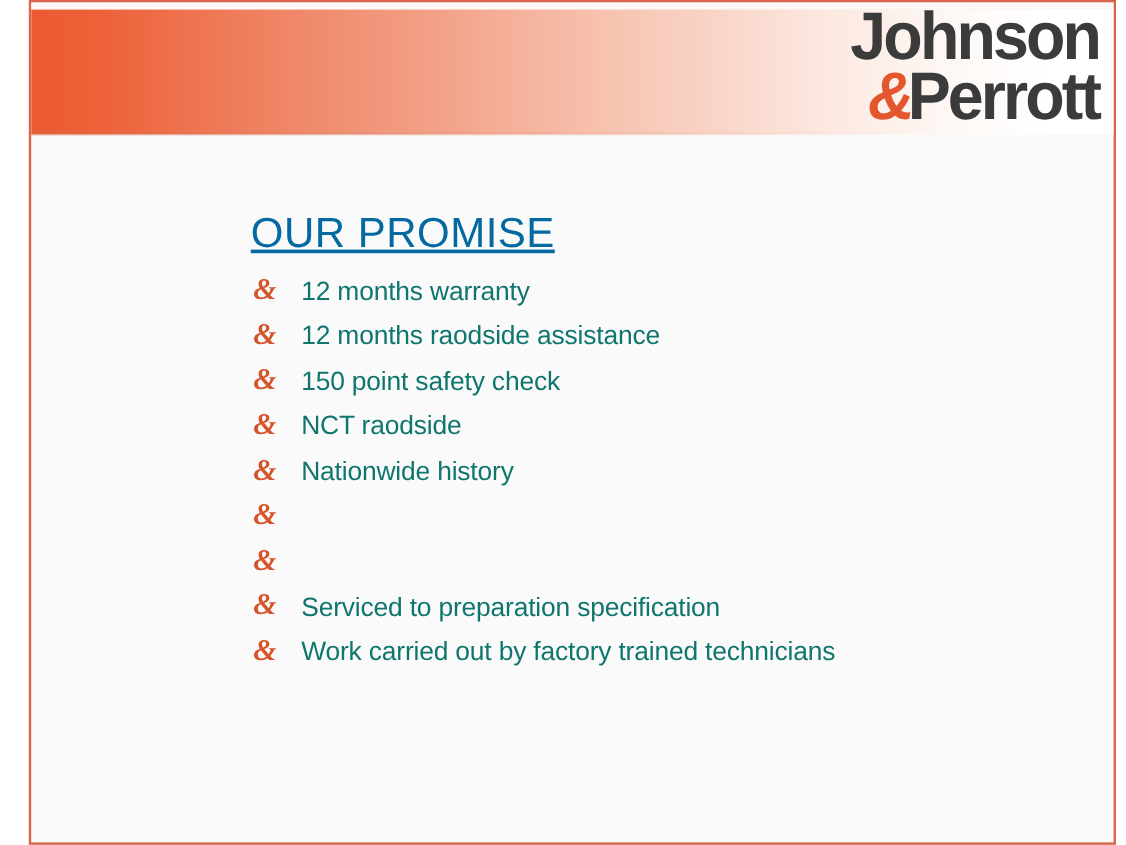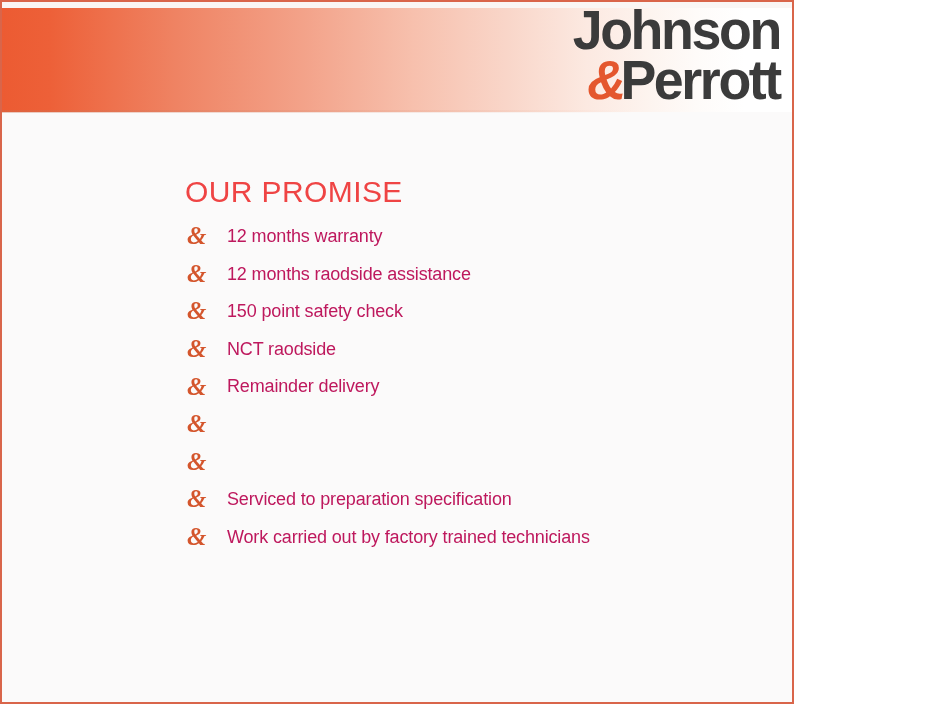--- a/index.html
+++ b/index.html
@@ -9,26 +9,27 @@
   body {
     width: 938px;
     height: 704px;
     background: #ffffff;
     font-family: "Liberation Sans", sans-serif;
     overflow: hidden;
   }
 
   .slide {
     position: relative;
-    width: 794px;
+    width: 906px;
     height: 704px;
     box-sizing: border-box;
     background: #fbfafa;
     border: 2px solid #d9654a;
     overflow: hidden;
+    margin-left: 24px;
   }
 
   
   .top-strip {
     position: absolute;
     top: 0;
     left: 0;
     width: 100%;
     height: 6px;
     background: #faf6f4;
@@ -115,26 +116,27 @@
 
   
   .content {
     position: absolute;
     left: 183px;
     top: 172px;
     width: 720px;
   }
 
   .page-title {
-    font-size: 30px;
+    font-size: 35px;
     font-weight: normal;
-    color: #ef4444;
+    color: #0369a1;
     letter-spacing: 0.4px;
     margin: 0 0 8px 0;
     line-height: 1.2;
+    text-decoration: underline;
   }
 
   .subtitle {
     font-size: 21px;
     color: #58585a;
     letter-spacing: -0.1px;
     margin: 0 0 22px 0;
     line-height: 1.3;
     white-space: nowrap;
   }
@@ -160,22 +162,22 @@
     font-weight: bold;
     font-size: 25px;
     color: #d4552c;
     line-height: 1;
     text-align: left;
     padding-left: 2px;
     transform: translateY(-1px);
   }
 
   .item-text {
-    font-size: 18px;
-    color: #be185d;
+    font-size: 22px;
+    color: #0f766e;
     letter-spacing: -0.15px;
     line-height: 1.2;
   }
 </style>
 </head>
 <body>
 
 <div class="slide">
 
   <div class="top-strip"></div>
@@ -210,21 +212,21 @@
         <span class="item-text">150 point safety check</span>
       </li>
 
       <li class="promise-item">
         <span class="bullet-amp">&amp;</span>
         <span class="item-text">NCT raodside</span>
       </li>
 
       <li class="promise-item">
         <span class="bullet-amp">&amp;</span>
-        <span class="item-text">Remainder delivery</span>
+        <span class="item-text">Nationwide history</span>
       </li>
 
       <li class="promise-item">
         <span class="bullet-amp">&amp;</span>
       </li>
 
       <li class="promise-item">
         <span class="bullet-amp">&amp;</span>
       </li>
 

